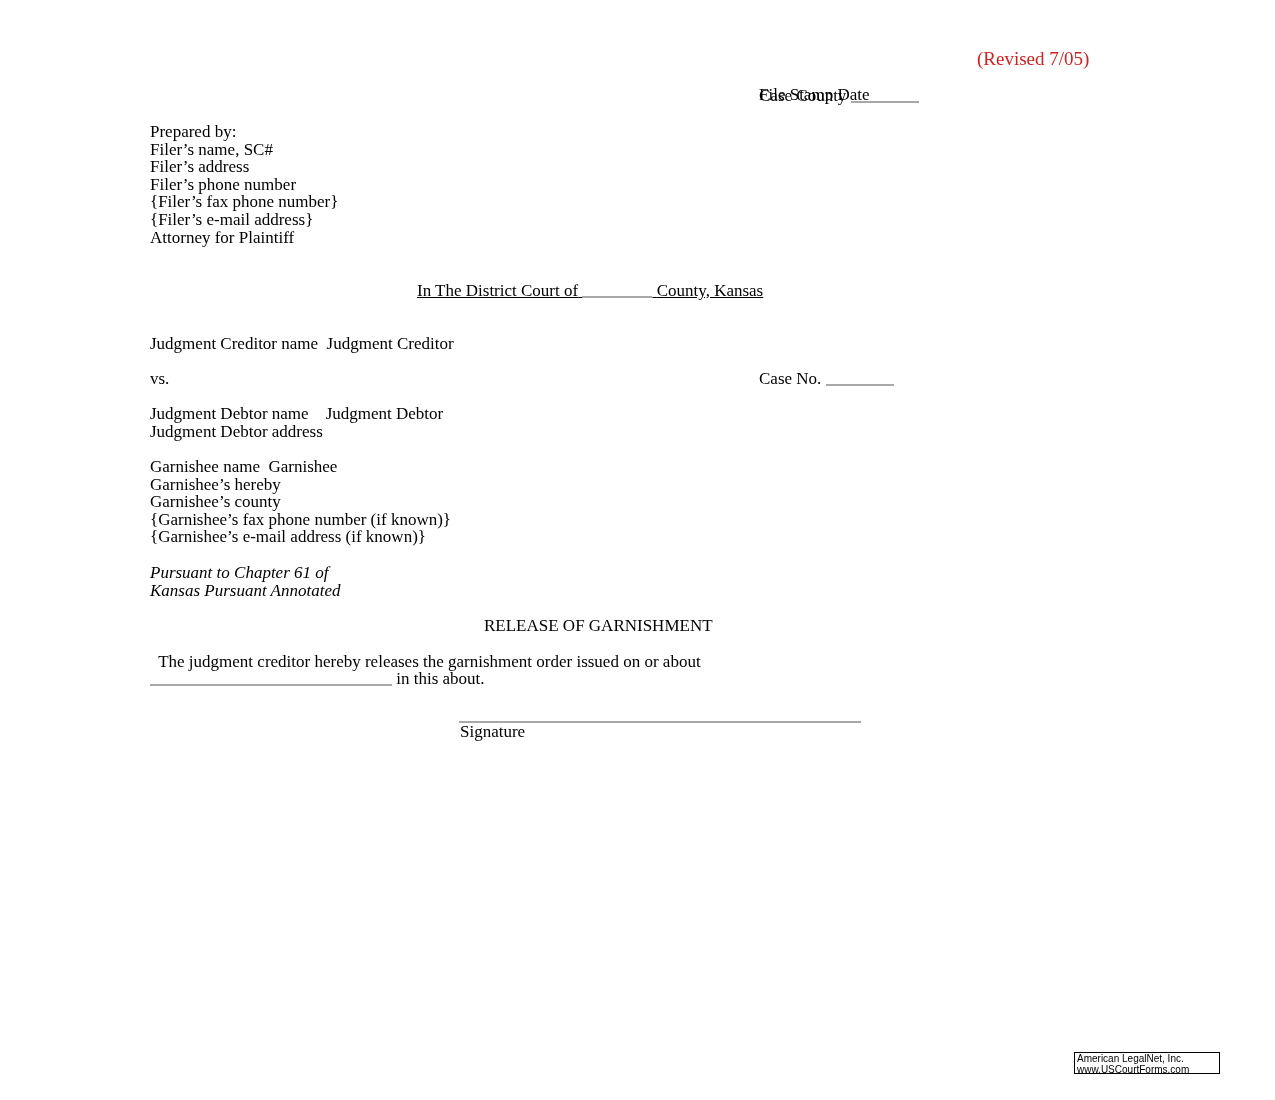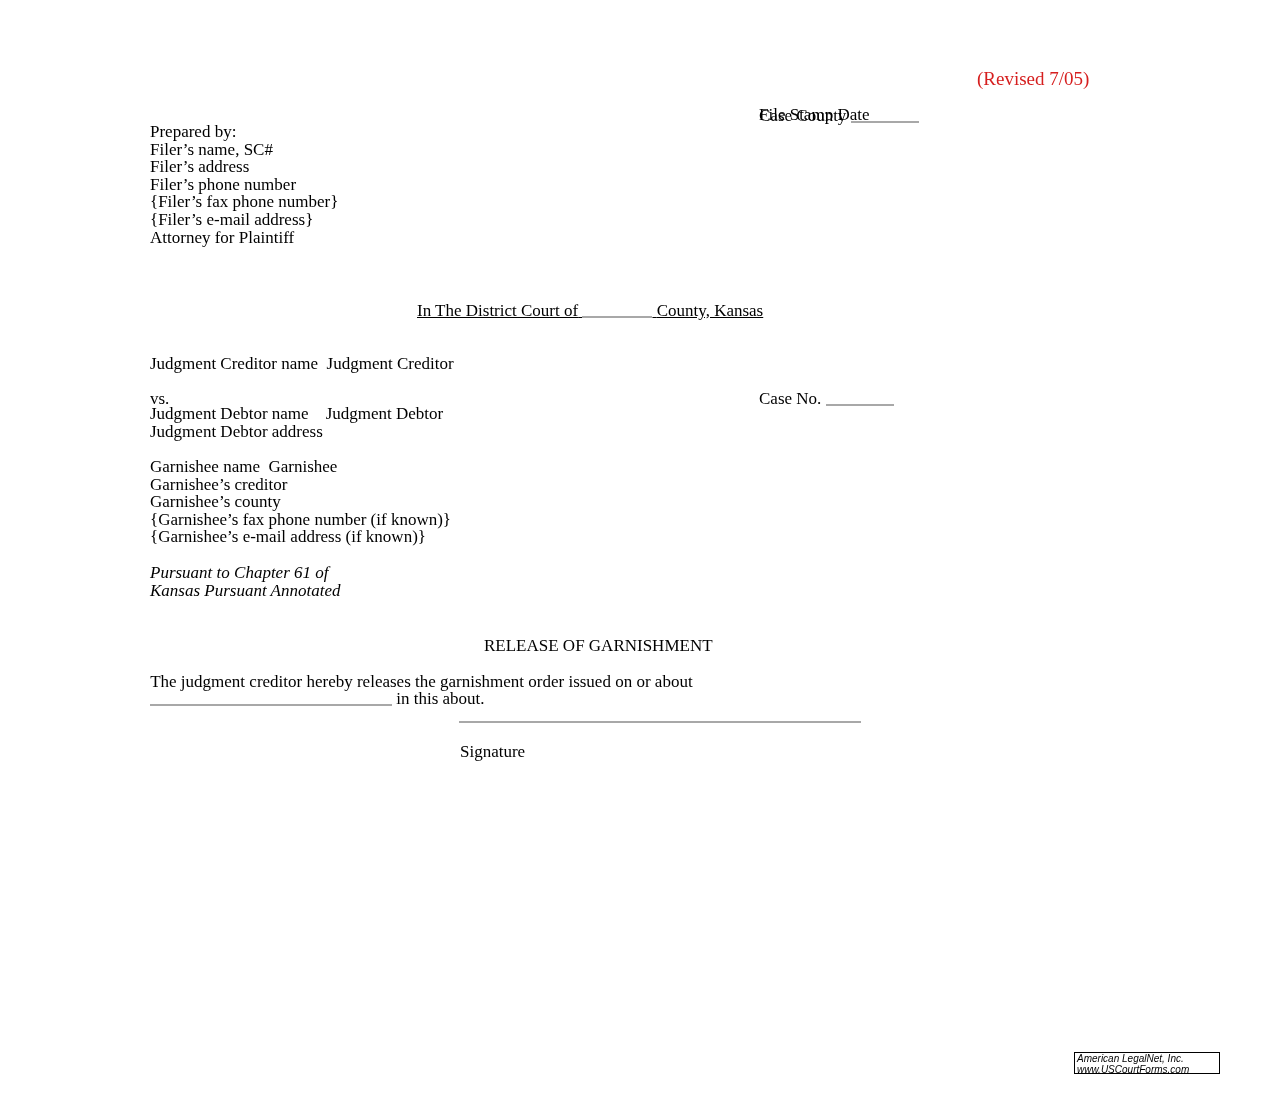--- a/index.html
+++ b/index.html
@@ -9,21 +9,21 @@
     }
     body {
       width: 1275px;
       height: 1100px;
       position: relative;
       overflow: hidden;
       font-family: "Liberation Serif", "DejaVu Serif", serif;
       font-size: 17px;
       color: #000000;
     }
-    .abs { position: absolute; white-space: pre; line-height: 17.6px; margin-top: 20px; }
+    .abs { position: absolute; white-space: pre; line-height: 17.6px; }
     .red { color: #d61f1f; font-size: 19px; }
     .blank {
       display: inline-block;
       border-bottom: 2px solid #a8a8a8;
       vertical-align: baseline;
       height: 0;
       margin-bottom: -2px;
     }
     .field { cursor: text; }
     .stack { position: absolute; line-height: 17.6px; }
@@ -37,21 +37,20 @@
       left: 1074px;
       top: 1052px;
       width: 146px;
       height: 22px;
       border: 1px solid #000;
       font-family: "Liberation Sans", "DejaVu Sans", sans-serif;
       font-size: 10px;
       line-height: 10.5px;
       padding: 1px 0 0 2px;
       box-sizing: border-box;
-      font-style: italic;
     }
     .footer-box div { white-space: pre; }
   </style>
 </head>
 <body>
 
 <div class="abs red" style="left:977px; top:50px;">(Revised 7/05)</div>
 <div class="abs" style="left:759px; top:86px;">File Stamp Date</div>
 <div class="abs" style="left:759px; top:87px;"><span>Case County</span> <span class="blank field" style="width:68px;"></span></div>
 
@@ -71,34 +70,34 @@
 <div class="abs" style="left:150px; top:370px;">vs.</div>
 <div class="abs" style="left:759px; top:370px;"><span>Case No.</span> <span class="blank field" style="width:68px;"></span></div>
 
 <div class="stack" style="left:150px; top:405px;">
   <div>Judgment Debtor name    Judgment Debtor</div>
   <div>Judgment Debtor address</div>
 </div>
 
 <div class="stack" style="left:150px; top:458px;">
   <div>Garnishee name  Garnishee</div>
-  <div>Garnishee’s creditor</div>
+  <div>Garnishee’s hereby</div>
   <div>Garnishee’s county</div>
   <div>{Garnishee’s fax phone number (if known)}</div>
   <div>{Garnishee’s e-mail address (if known)}</div>
 </div>
 
 <div class="stack" style="left:150px; top:564px;font-style:italic;">
   <div>Pursuant to Chapter 61 of</div>
   <div>Kansas Pursuant Annotated</div>
 </div>
 
 <div class="abs" style="left:484px; top:617px;">RELEASE OF GARNISHMENT</div>
 
-<div class="abs" style="left:142px; top:653px;">  The judgment creditor hereby releases the garnishment order issued on or about</div>
+<div class="abs" style="left:150px; top:653px;">  The judgment creditor hereby releases the garnishment order issued on or about</div>
 <div class="abs" style="left:150px; top:670px;"><span class="blank field" style="width:242px;"></span><span> in this about.</span></div>
 
 <div class="sigline field" style="left:459px; top:721px; width:402px;"></div>
 <div class="abs" style="left:460px; top:723px;">Signature</div>
 
 <div class="footer-box">
   <div>American LegalNet, Inc.</div>
   <div>www.USCourtForms.com</div>
 </div>
 

